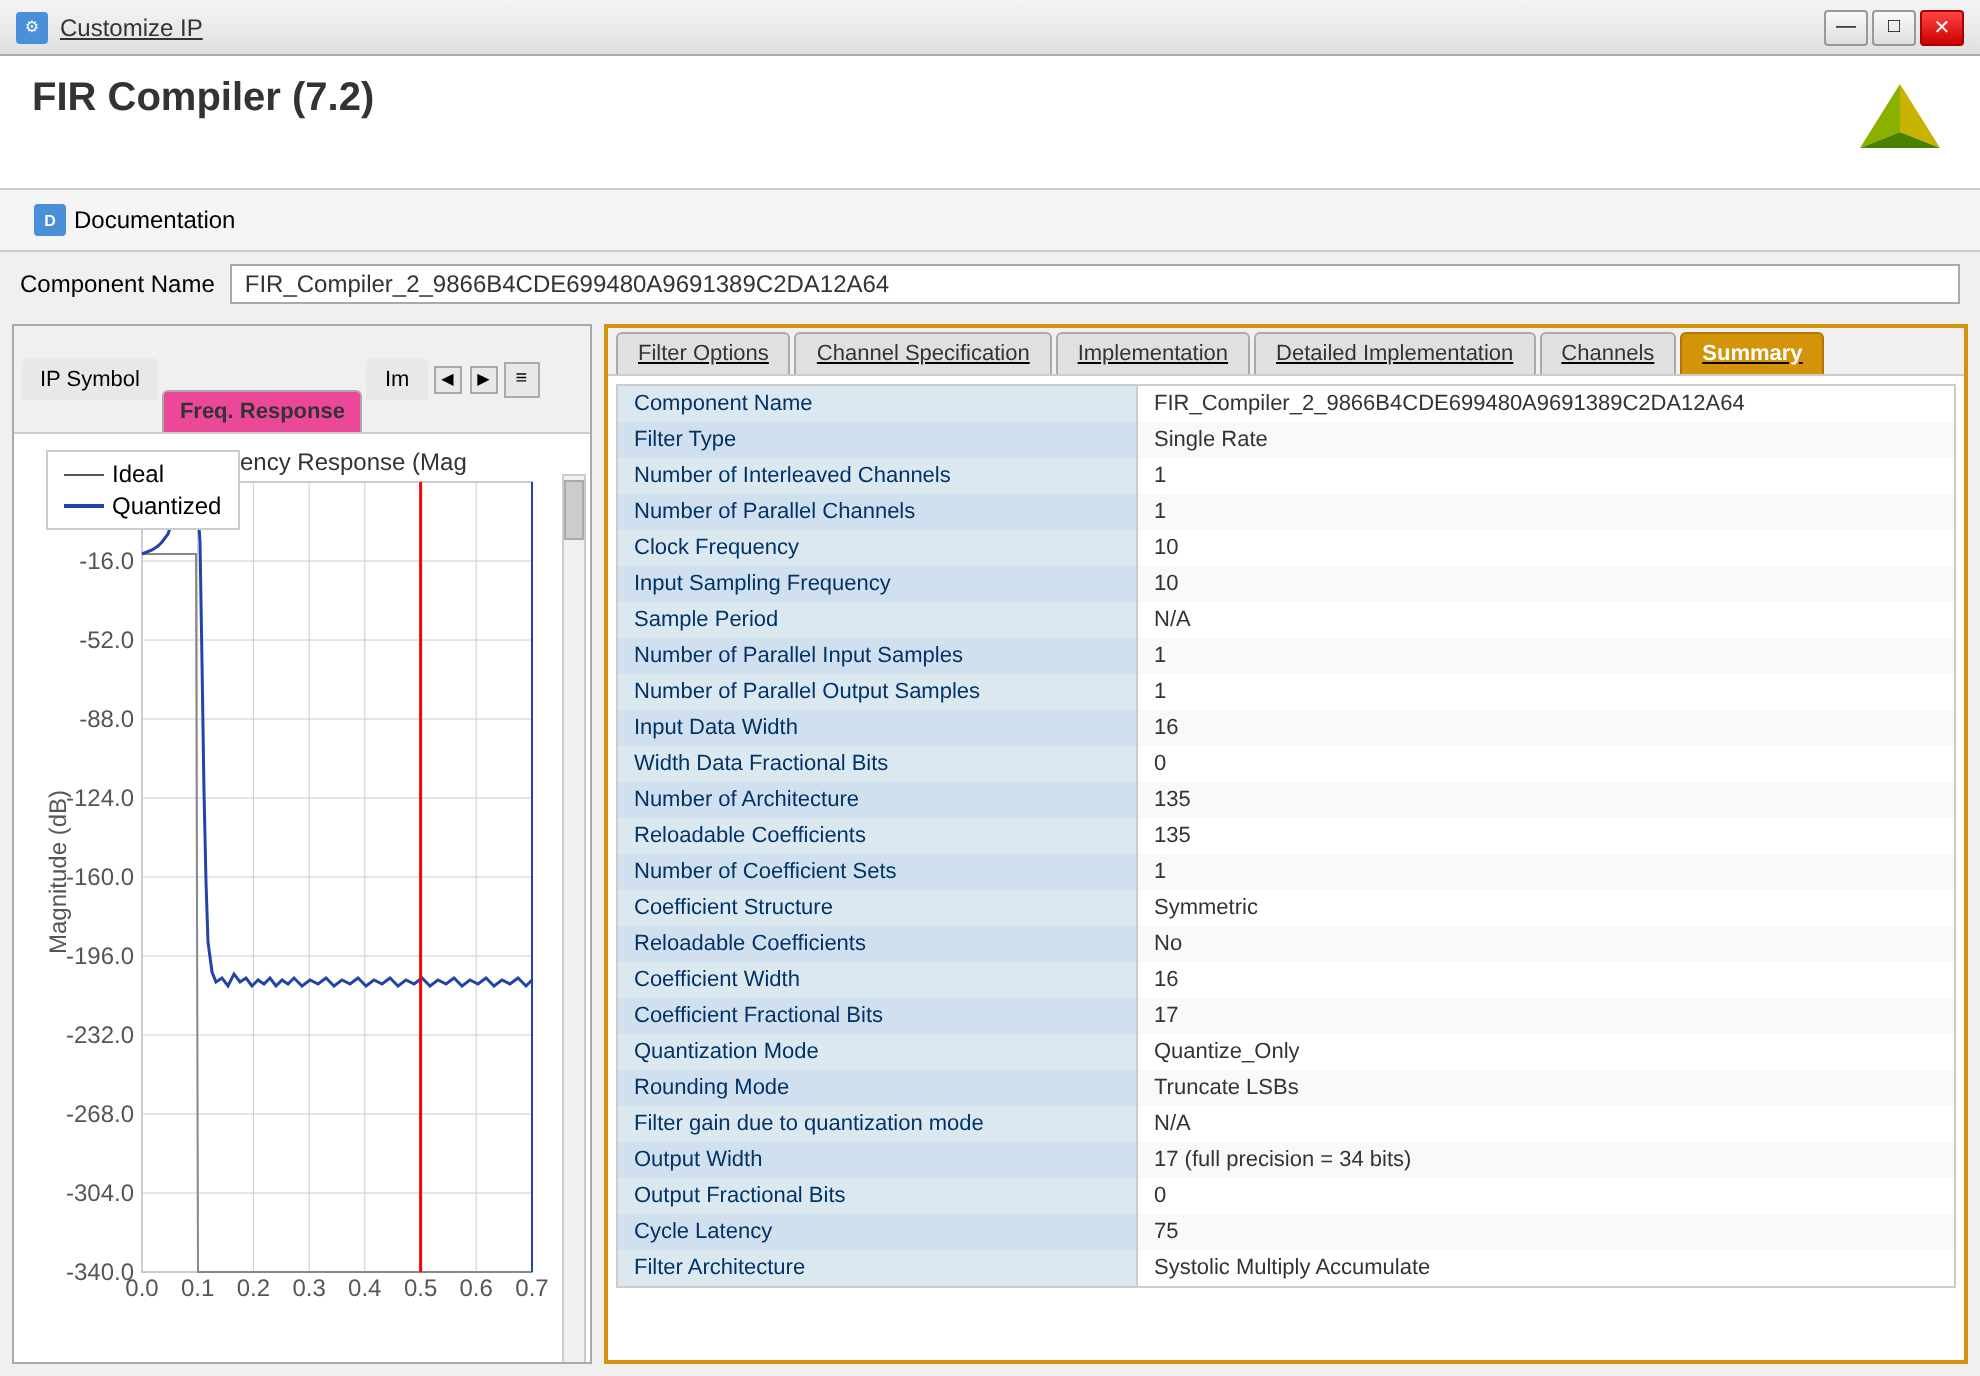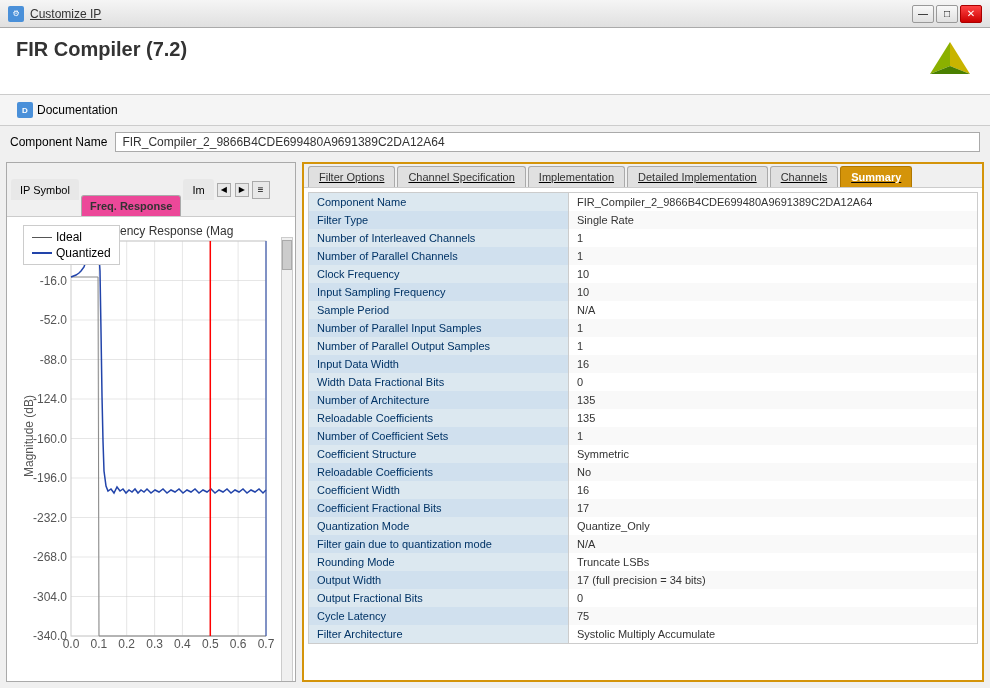--- a/index.html
+++ b/index.html
@@ -437,26 +437,26 @@
               </tr>
               <tr>
                 <td>Coefficient Fractional Bits</td>
                 <td>17</td>
               </tr>
               <tr>
                 <td>Quantization Mode</td>
                 <td>Quantize_Only</td>
               </tr>
               <tr>
+                <td>Rounding Mode</td>
+                <td>Truncate LSBs</td>
+              </tr>
+              <tr>
                 <td>Filter gain due to quantization mode</td>
                 <td>N/A</td>
-              </tr>
-              <tr>
-                <td>Rounding Mode</td>
-                <td>Truncate LSBs</td>
               </tr>
               <tr>
                 <td>Output Width</td>
                 <td>17 (full precision = 34 bits)</td>
               </tr>
               <tr>
                 <td>Output Fractional Bits</td>
                 <td>0</td>
               </tr>
               <tr>

